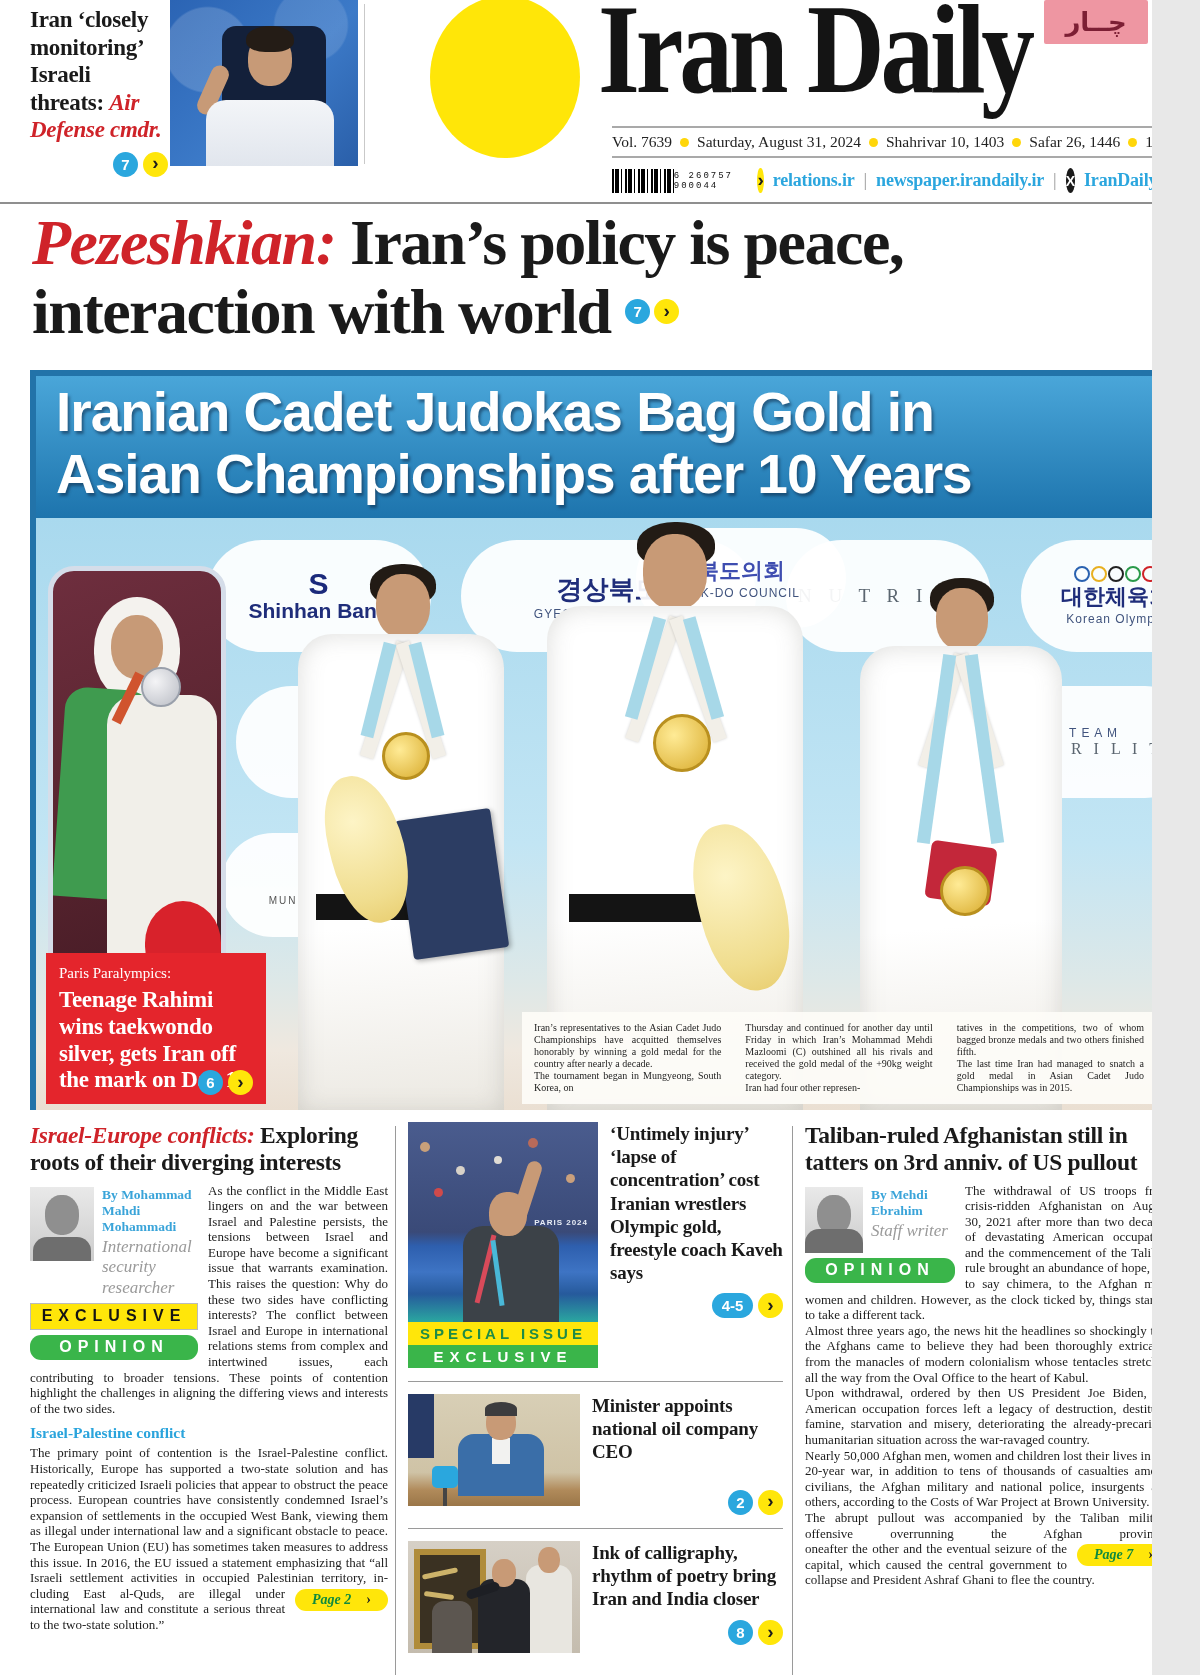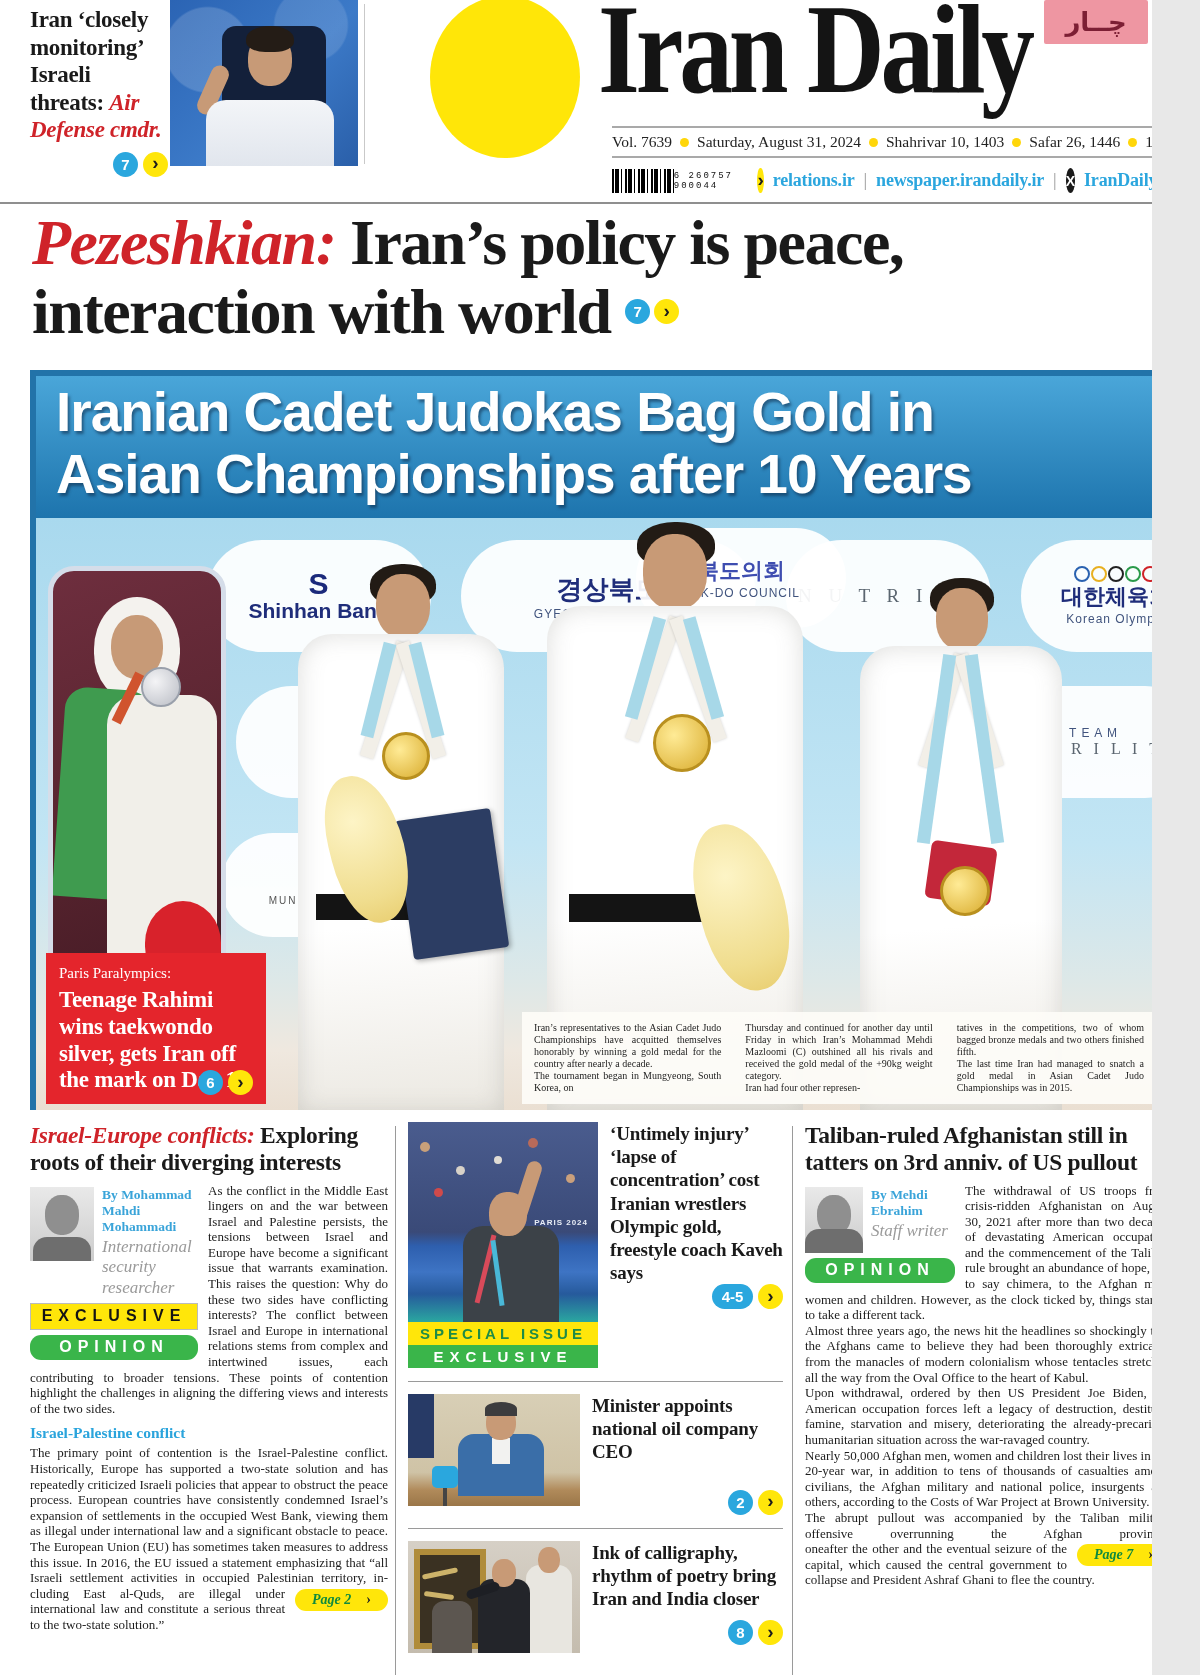--- a/index.html
+++ b/index.html
@@ -156,21 +156,21 @@
   .subhead{color:#2aa4dc;font-weight:bold;font-size:15.5px;margin:8px 0 3px;clear:none;}
   .page-pill{float:right;display:inline-flex;align-items:center;gap:15px;background:#ffe60a;
         border-radius:15px;padding:3px 17px;margin:3px 0 3px 10px;
         font:bold italic 14px "Liberation Serif",serif;color:#0f8a3e;}
   .page-pill .pc{color:#222;font-style:normal;font-weight:bold;}
   .mid-item{display:flex;gap:12px;position:relative;}
   .mid-photo{flex:0 0 190px;width:190px;overflow:hidden;position:relative;}
   .mid-photo.sm{flex:0 0 172px;width:172px;height:112px;}
   .mid-text{flex:1;}
   .mid-head{font-weight:bold;font-size:19px;line-height:1.22;letter-spacing:-0.2px;}
-  .mid-badges{display:flex;gap:5px;justify-content:flex-end;}
+  .mid-badges{display:flex;gap:5px;justify-content:flex-end;margin-top:9px;}
   .hline{border-top:1px solid #9a9a9a;margin:13px 0 12px;}
   .ptag{font:bold 15px "Liberation Sans",sans-serif;letter-spacing:4px;text-align:center;
         padding:3px 0;}
   .ptag.y{background:#ffe60a;color:#1e8c46;}
   .ptag.g{background:#3ab54a;color:#fff;letter-spacing:6px;}
   
   .coach-bg{height:200px;position:relative;overflow:hidden;
         background:linear-gradient(#4a5c8e 0%,#3a4a78 55%,#2e5fae 62%,#3e74c4 75%,#265a9c 86%,#2aa7a0 100%);}
   .dot{position:absolute;border-radius:50%;}
   .coach-body{position:absolute;left:50%;bottom:0;width:96px;height:96px;margin-left:-40px;

